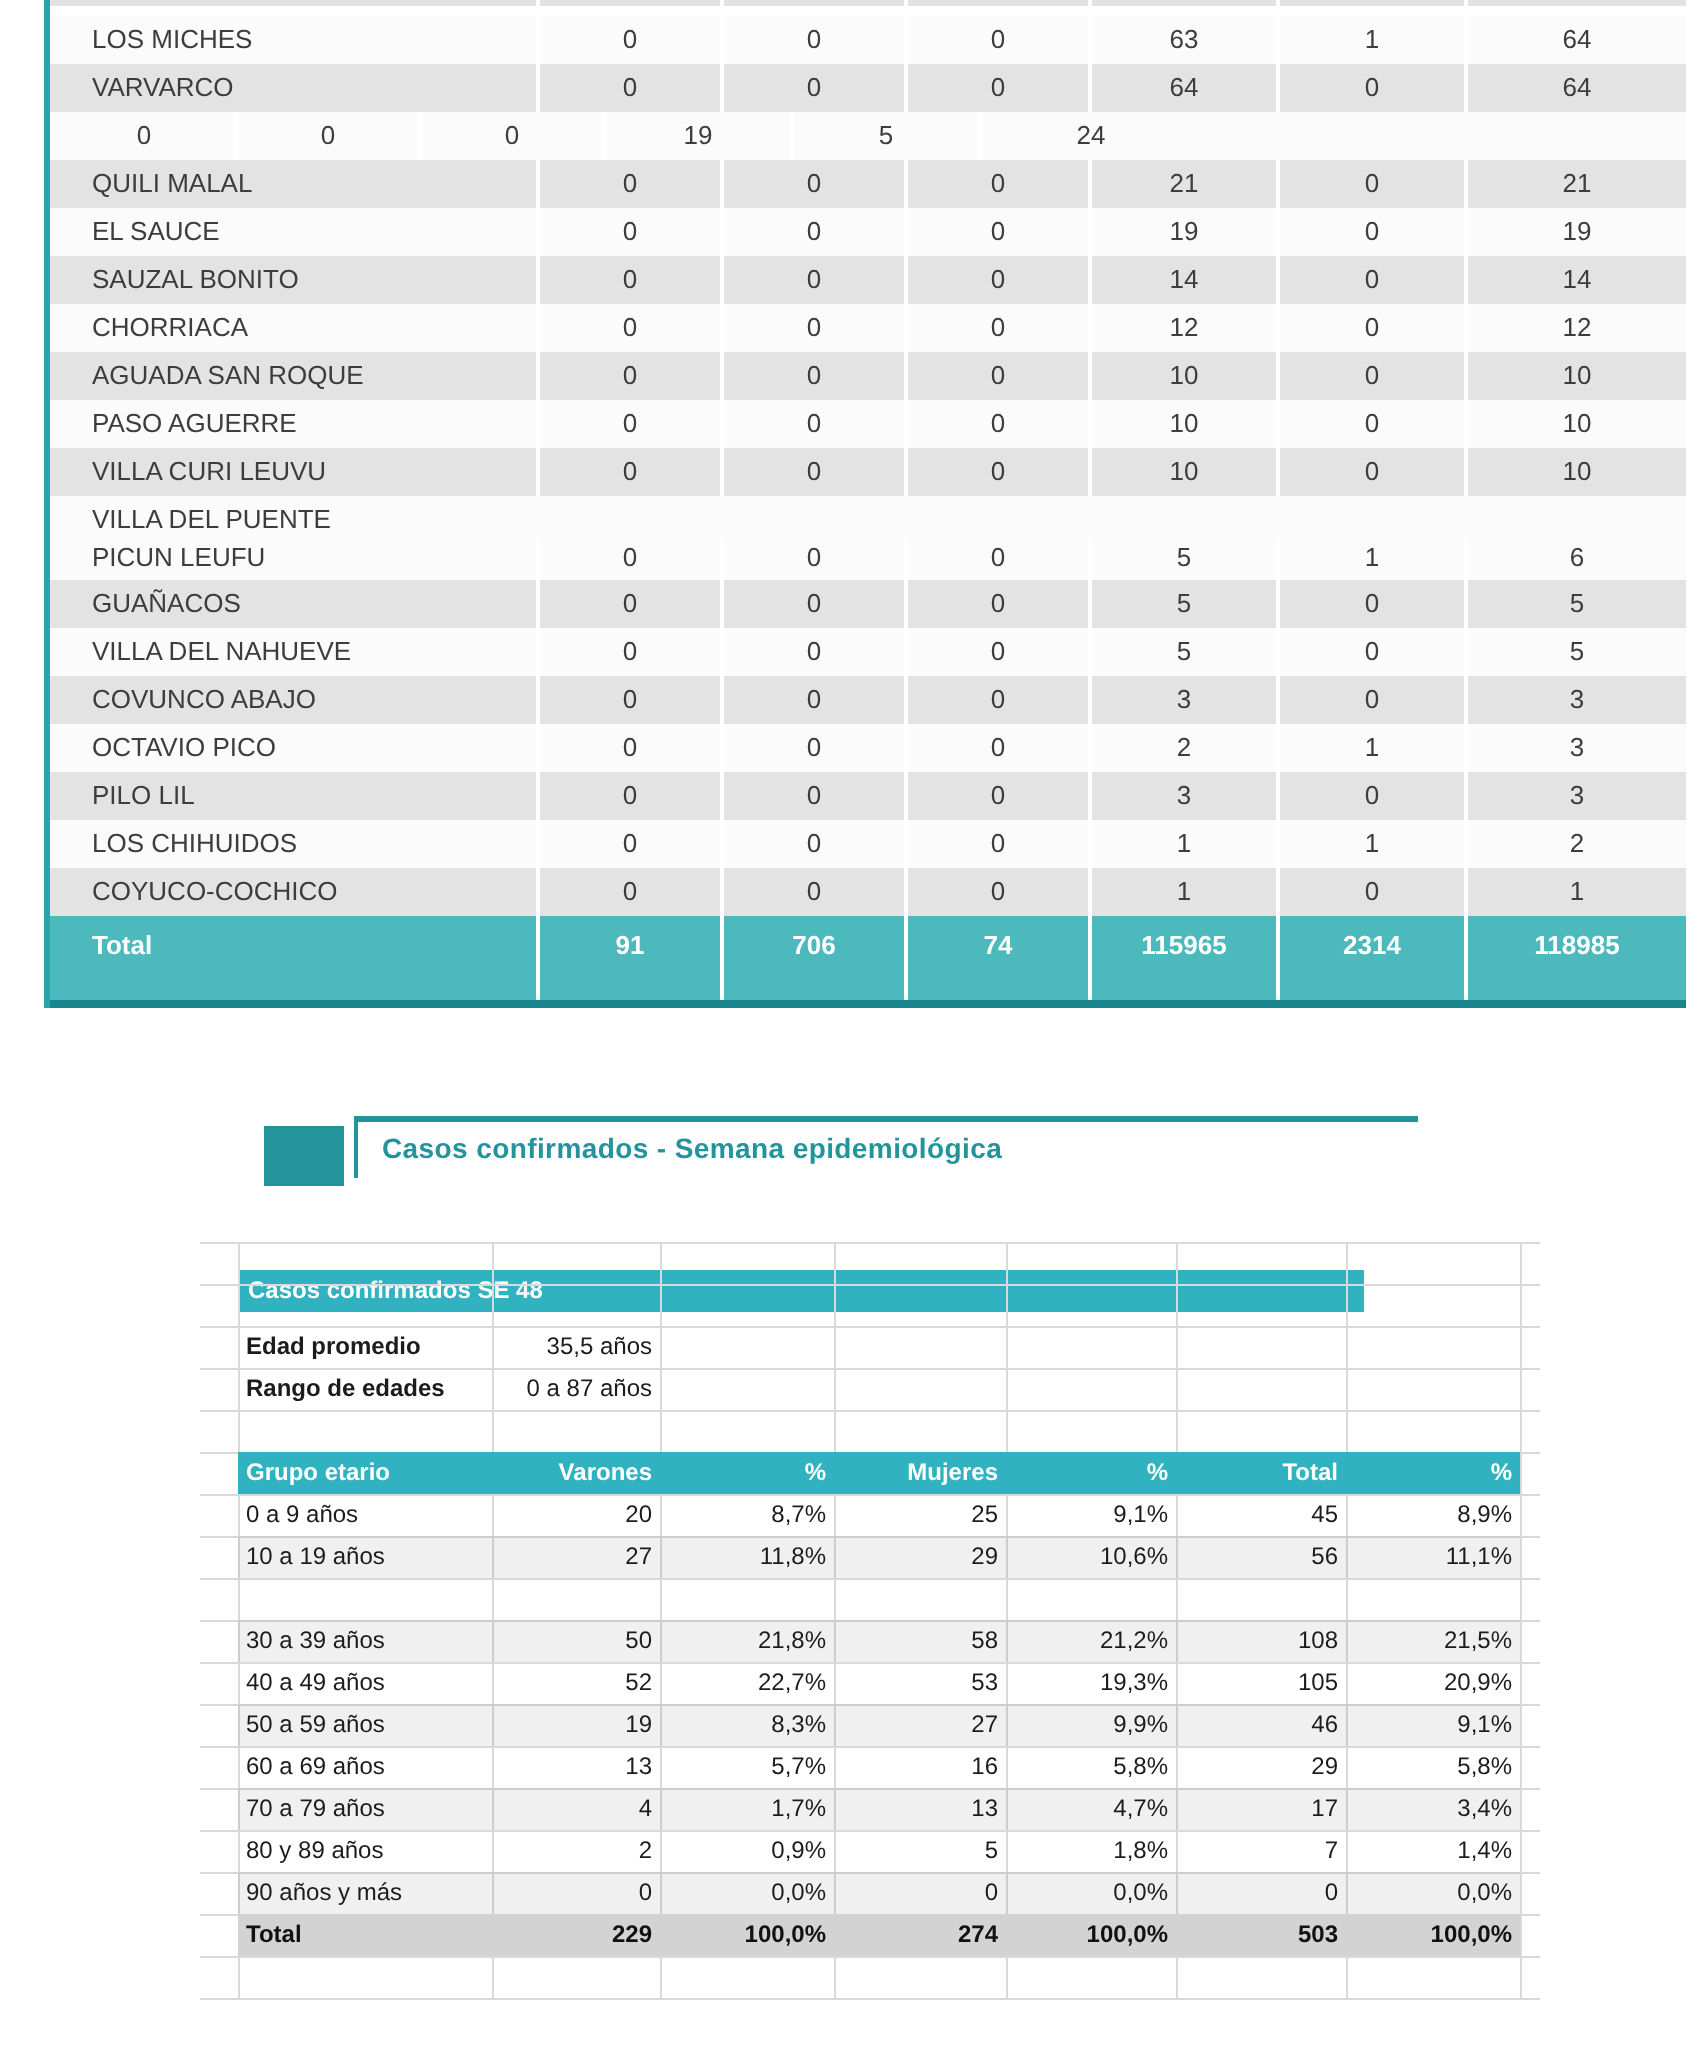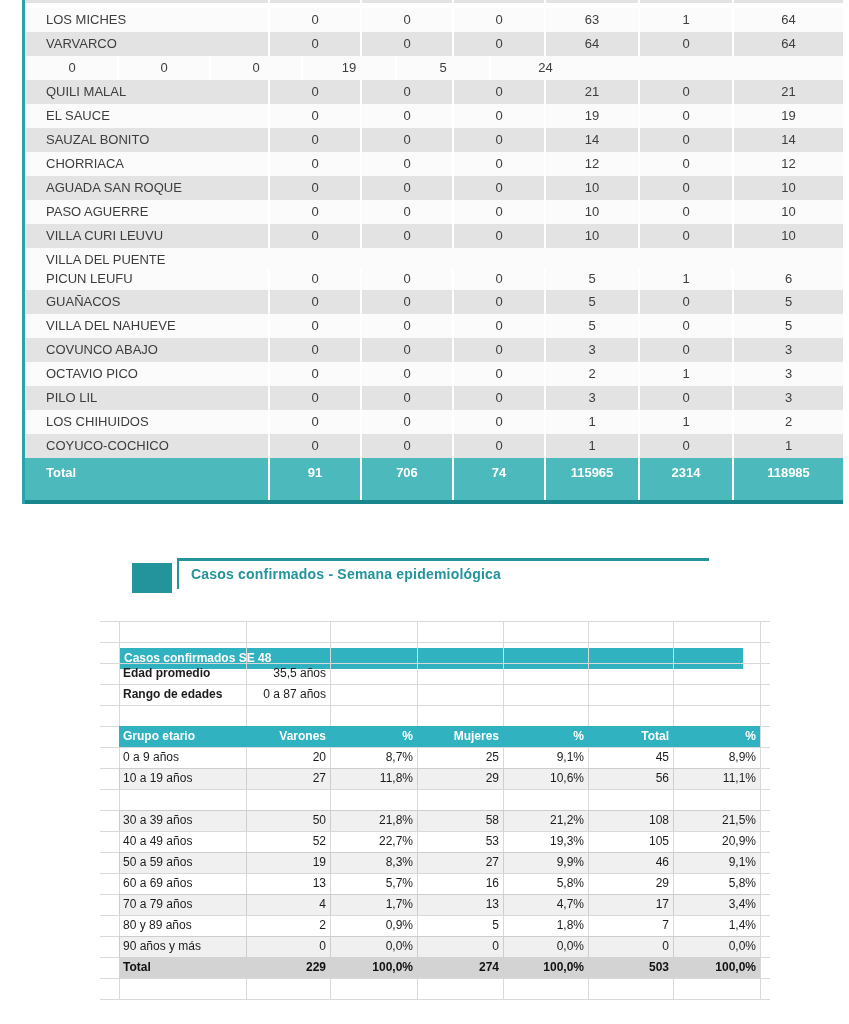--- a/index.html
+++ b/index.html
@@ -34,21 +34,21 @@
   
   .sec{position:absolute;left:132px;top:558px;display:flex;align-items:flex-start;}
   .sec-square{width:40px;height:30px;background:var(--sec-teal);margin-top:5px;flex:none;}
   .sec-box{margin-left:5px;width:532px;border-top:3px solid var(--sec-teal);border-left:2px solid var(--sec-teal);padding:5px 0 7px 12px;}
   .sec-title{color:var(--sec-teal);font-weight:bold;font-size:14px;letter-spacing:.2px;white-space:nowrap;}
 
   
   .sheet{position:absolute;left:100px;top:615px;width:670px;height:392px;}
   .gl-h{position:absolute;left:0;width:670px;height:1px;background:var(--grid-line);}
   .gl-v{position:absolute;top:6px;height:379px;width:1px;background:var(--grid-line);}
-  .sh-bar{position:absolute;left:19px;top:33px;width:624px;height:21px;background:var(--teal-bar);
+  .sh-bar{position:absolute;left:19px;top:20px;width:563px;height:21px;background:var(--teal-bar);
           color:#fff;font-weight:bold;font-size:12px;line-height:21px;padding-left:5px;white-space:nowrap;}
   .sh-row{position:absolute;left:19px;width:641px;height:21px;display:flex;line-height:21px;font-size:12px;color:#1c1c1c;white-space:nowrap;}
   .sh-row.hdr{background:var(--teal-bar);color:#ffffff;font-weight:bold;}
   .sh-row.alt{background:rgba(110,110,110,0.10);}
   .sh-row.totalrow{background:#d3d3d3;font-weight:bold;color:#111111;}
   .sh-c{overflow:hidden;}
   .sh-c.left{text-align:left;padding-left:4px;}
   .sh-c.right{text-align:right;padding-right:4px;}
   .sh-c.bold{font-weight:bold;}
 </style>

